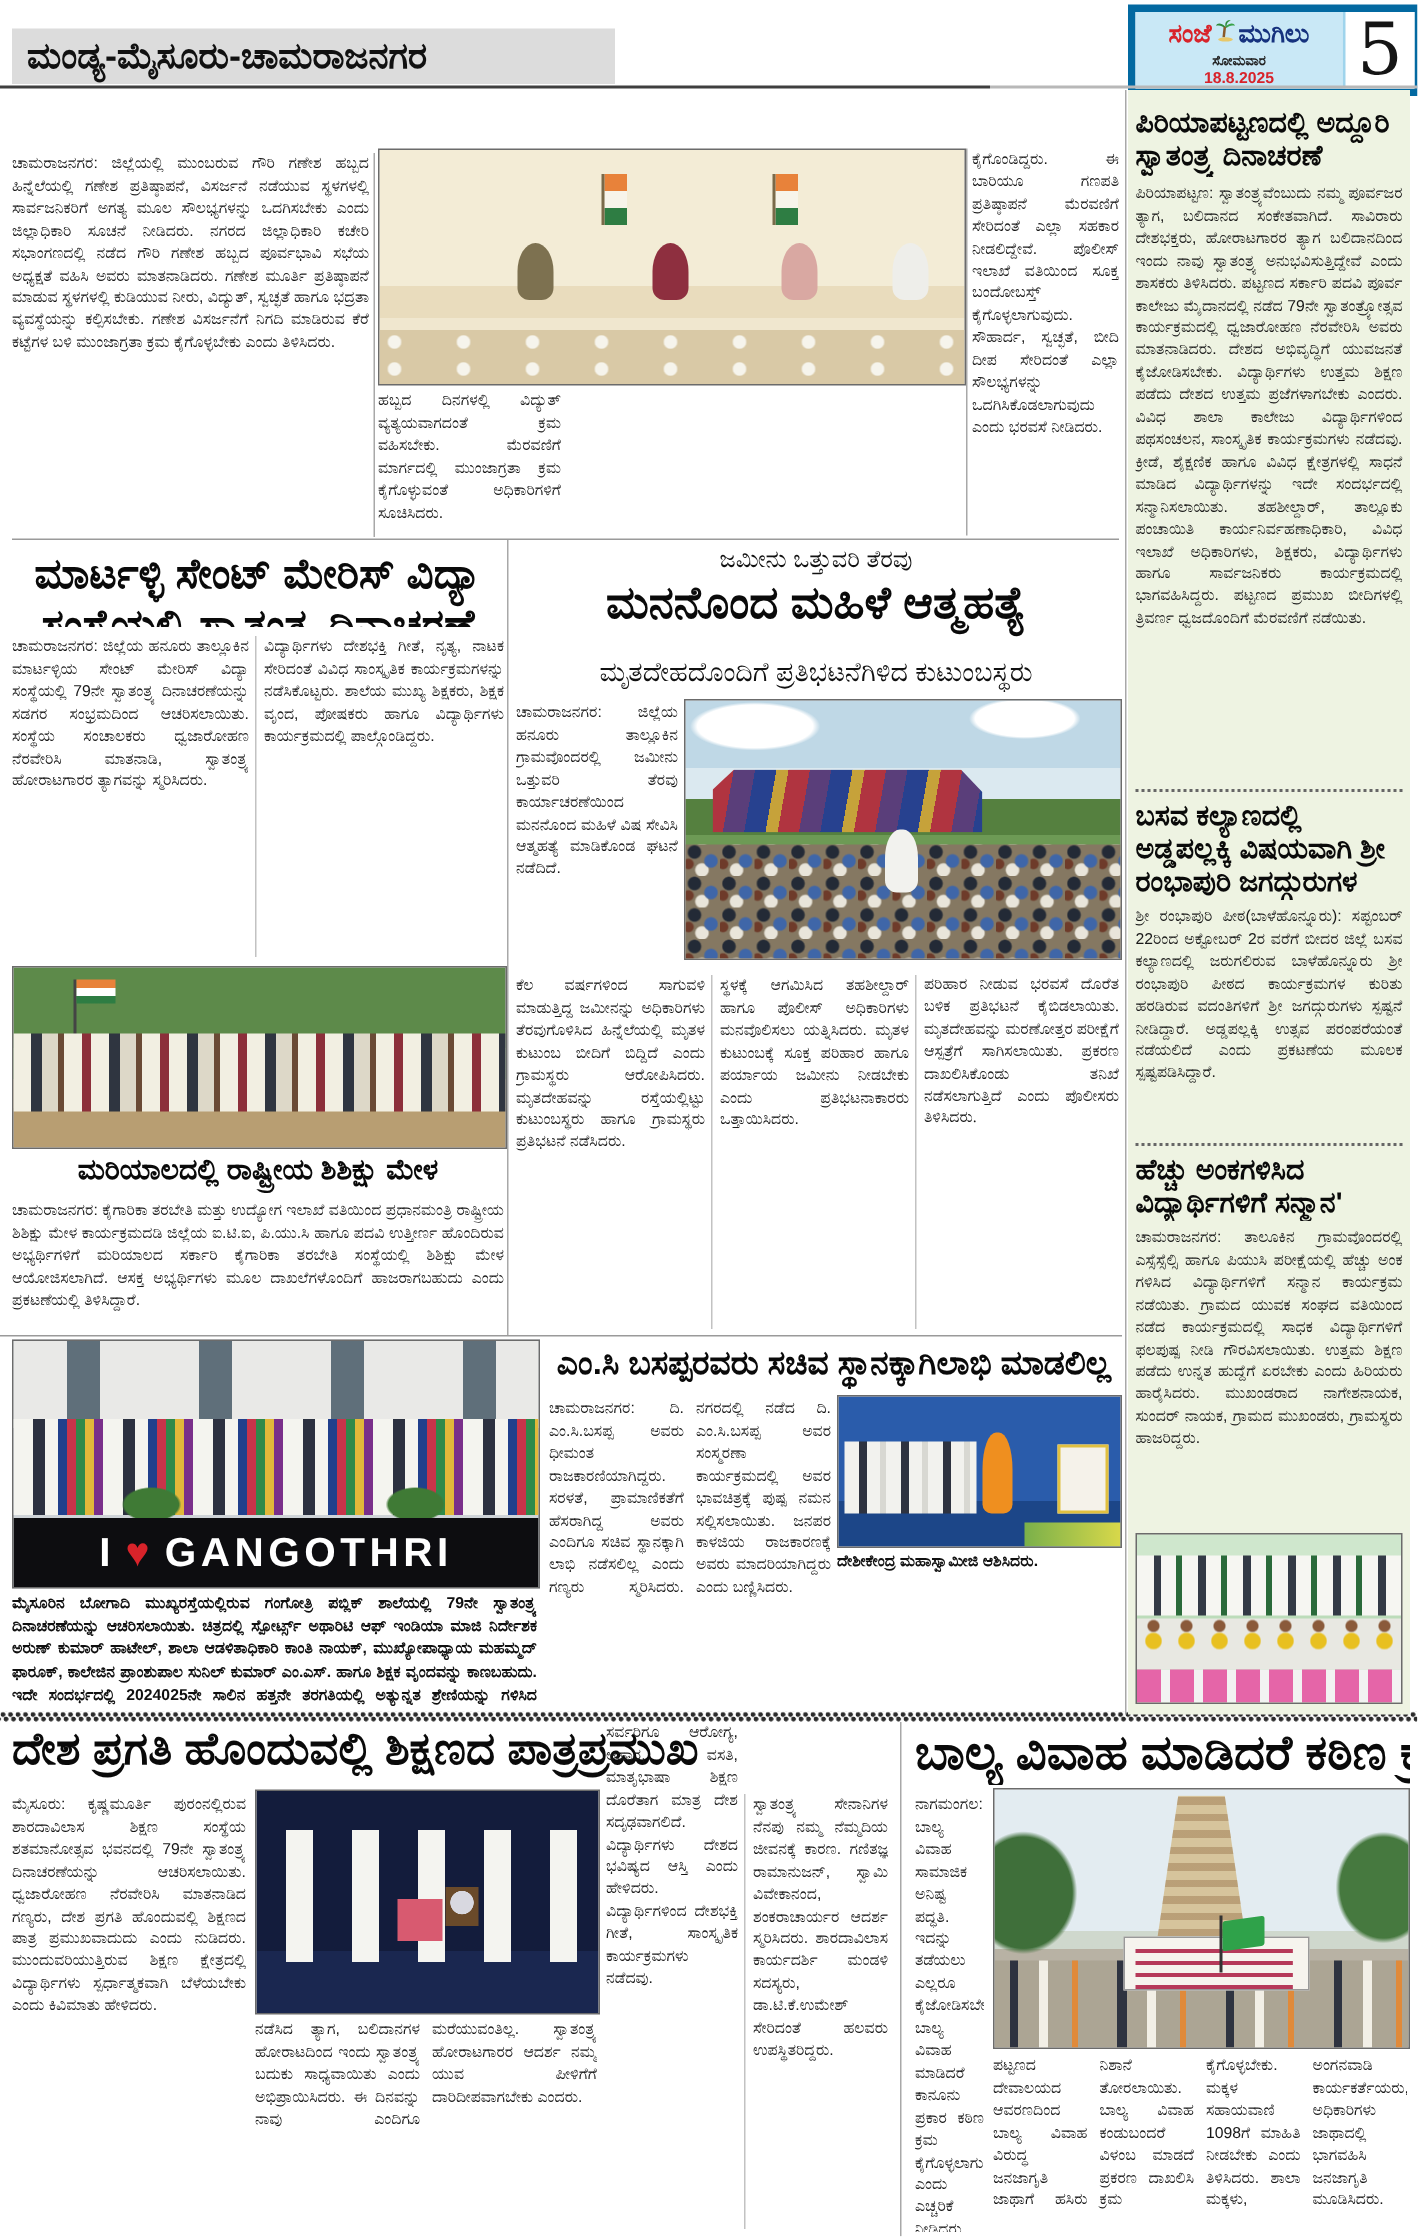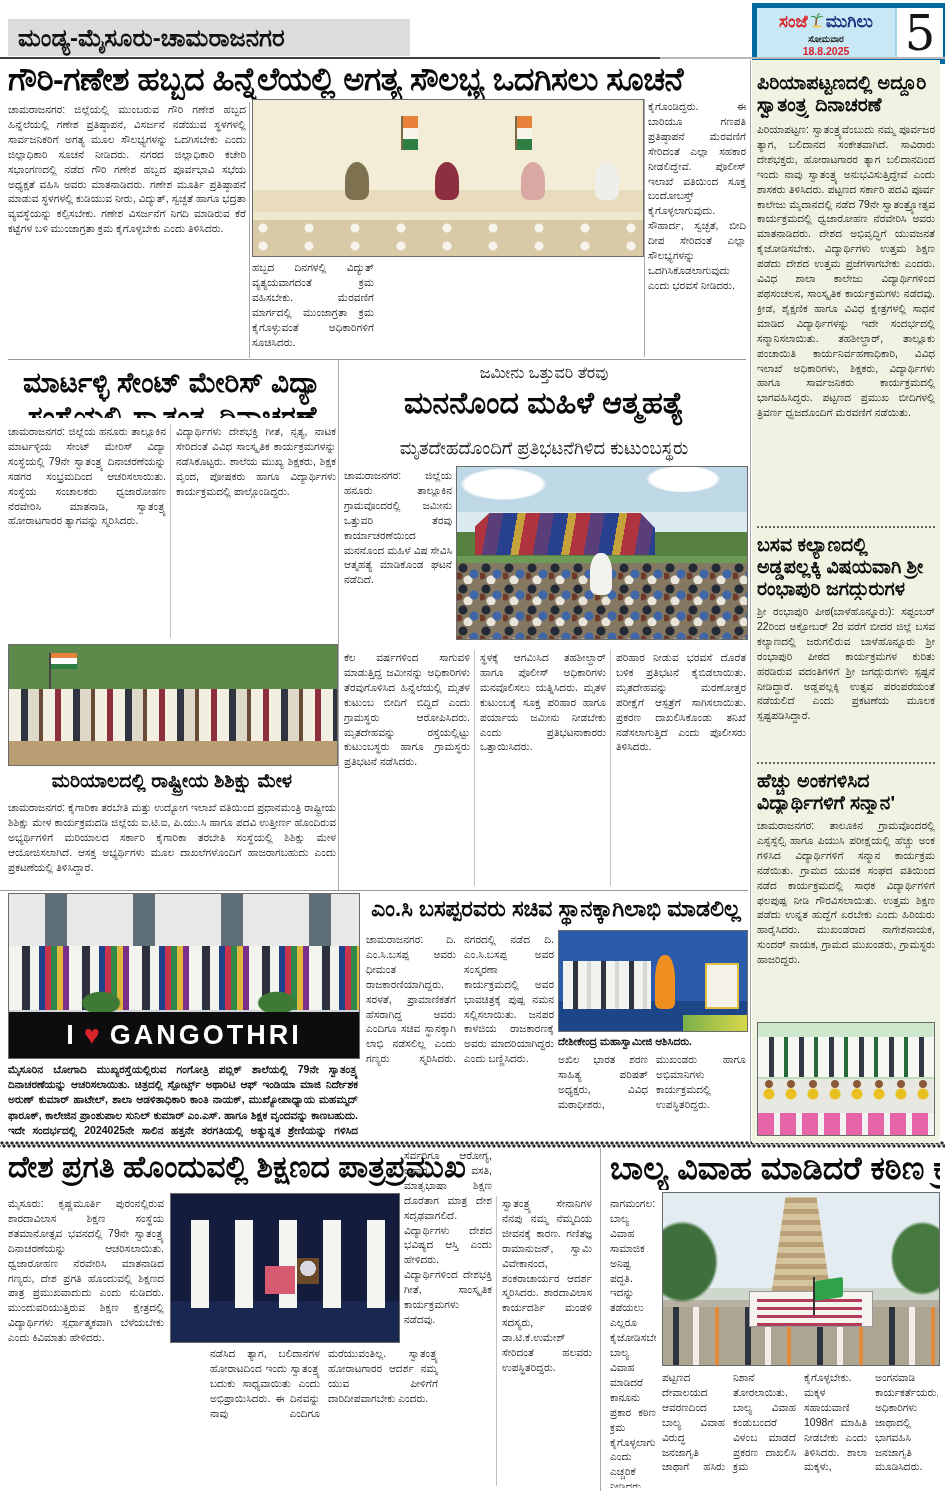--- a/index.html
+++ b/index.html
@@ -128,21 +128,20 @@
         <span class="brand2">ಮುಗಿಲು</span>
       </div>
       <div class="mast-day">ಸೋಮವಾರ</div>
       <div class="mast-date">18.8.2025</div>
     </div>
     <div id="mast-num">5</div>
   </div>
   <div class="abs" style="left:0;top:57px;width:660px;height:2px;background:#3f3f3f;"></div>
   <div class="abs" style="left:660px;top:57px;width:285px;height:2px;background:#b8b8b8;"></div>
 
-  <div class="abs hl" style="left:8px;top:61px;width:738px;height:40px;font-size:32px;letter-spacing:-0.5px;white-space:nowrap;">ಗೌರಿ-ಗಣೇಶ ಹಬ್ಬದ ಹಿನ್ನೆಲೆಯಲ್ಲಿ ಅಗತ್ಯ ಸೌಲಭ್ಯ ಒದಗಿಸಲು ಸೂಚನೆ</div>
   <div class="abs body" style="left:8px;top:102px;width:238px;height:254px;">ಚಾಮರಾಜನಗರ: ಜಿಲ್ಲೆಯಲ್ಲಿ ಮುಂಬರುವ ಗೌರಿ ಗಣೇಶ ಹಬ್ಬದ ಹಿನ್ನೆಲೆಯಲ್ಲಿ ಗಣೇಶ ಪ್ರತಿಷ್ಠಾಪನೆ, ವಿಸರ್ಜನೆ ನಡೆಯುವ ಸ್ಥಳಗಳಲ್ಲಿ ಸಾರ್ವಜನಿಕರಿಗೆ ಅಗತ್ಯ ಮೂಲ ಸೌಲಭ್ಯಗಳನ್ನು ಒದಗಿಸಬೇಕು ಎಂದು ಜಿಲ್ಲಾಧಿಕಾರಿ ಸೂಚನೆ ನೀಡಿದರು. ನಗರದ ಜಿಲ್ಲಾಧಿಕಾರಿ ಕಚೇರಿ ಸಭಾಂಗಣದಲ್ಲಿ ನಡೆದ ಗೌರಿ ಗಣೇಶ ಹಬ್ಬದ ಪೂರ್ವಭಾವಿ ಸಭೆಯ ಅಧ್ಯಕ್ಷತೆ ವಹಿಸಿ ಅವರು ಮಾತನಾಡಿದರು. ಗಣೇಶ ಮೂರ್ತಿ ಪ್ರತಿಷ್ಠಾಪನೆ ಮಾಡುವ ಸ್ಥಳಗಳಲ್ಲಿ ಕುಡಿಯುವ ನೀರು, ವಿದ್ಯುತ್, ಸ್ವಚ್ಛತೆ ಹಾಗೂ ಭದ್ರತಾ ವ್ಯವಸ್ಥೆಯನ್ನು ಕಲ್ಪಿಸಬೇಕು. ಗಣೇಶ ವಿಸರ್ಜನೆಗೆ ನಿಗದಿ ಮಾಡಿರುವ ಕೆರೆ ಕಟ್ಟೆಗಳ ಬಳಿ ಮುಂಜಾಗ್ರತಾ ಕ್ರಮ ಕೈಗೊಳ್ಳಬೇಕು ಎಂದು ತಿಳಿಸಿದರು.</div>
   <div class="vline" style="left:249px;top:102px;height:256px;"></div>
 
   <div class="ph" id="ph-meeting" style="left:252px;top:99px;width:390px;height:156px;">
     <div class="m-flag" style="left:148px;"></div>
     <div class="m-flag" style="left:262px;"></div>
     <div class="m-fig" style="left:92px;background:#7d7150;"></div>
     <div class="m-fig" style="left:182px;background:#8e2f3f;"></div>
     <div class="m-fig" style="left:268px;background:#d9a8a2;"></div>
     <div class="m-fig" style="left:342px;background:#eeeeea;"></div>
@@ -178,21 +177,21 @@
   <div class="ph" id="ph-protest" style="left:456px;top:466px;width:290px;height:172px;">
     <div class="t-tent"></div>
     <div class="t-crowd"></div>
     <div class="t-central"></div>
   </div>
 
   <div class="abs body" style="left:344px;top:650px;width:126px;height:236px;">ಕೆಲ ವರ್ಷಗಳಿಂದ ಸಾಗುವಳಿ ಮಾಡುತ್ತಿದ್ದ ಜಮೀನನ್ನು ಅಧಿಕಾರಿಗಳು ತೆರವುಗೊಳಿಸಿದ ಹಿನ್ನೆಲೆಯಲ್ಲಿ ಮೃತಳ ಕುಟುಂಬ ಬೀದಿಗೆ ಬಿದ್ದಿದೆ ಎಂದು ಗ್ರಾಮಸ್ಥರು ಆರೋಪಿಸಿದರು. ಮೃತದೇಹವನ್ನು ರಸ್ತೆಯಲ್ಲಿಟ್ಟು ಕುಟುಂಬಸ್ಥರು ಹಾಗೂ ಗ್ರಾಮಸ್ಥರು ಪ್ರತಿಭಟನೆ ನಡೆಸಿದರು.</div>
   <div class="vline" style="left:474px;top:650px;height:236px;background:#c2c2c2;"></div>
   <div class="abs body" style="left:480px;top:650px;width:126px;height:236px;">ಸ್ಥಳಕ್ಕೆ ಆಗಮಿಸಿದ ತಹಶೀಲ್ದಾರ್ ಹಾಗೂ ಪೊಲೀಸ್ ಅಧಿಕಾರಿಗಳು ಮನವೊಲಿಸಲು ಯತ್ನಿಸಿದರು. ಮೃತಳ ಕುಟುಂಬಕ್ಕೆ ಸೂಕ್ತ ಪರಿಹಾರ ಹಾಗೂ ಪರ್ಯಾಯ ಜಮೀನು ನೀಡಬೇಕು ಎಂದು ಪ್ರತಿಭಟನಾಕಾರರು ಒತ್ತಾಯಿಸಿದರು.</div>
   <div class="vline" style="left:610px;top:650px;height:236px;background:#c2c2c2;"></div>
-  <div class="abs body" style="left:616px;top:650px;width:130px;height:236px;">ಪರಿಹಾರ ನೀಡುವ ಭರವಸೆ ದೊರೆತ ಬಳಿಕ ಪ್ರತಿಭಟನೆ ಕೈಬಿಡಲಾಯಿತು. ಮೃತದೇಹವನ್ನು ಮರಣೋತ್ತರ ಪರೀಕ್ಷೆಗೆ ಆಸ್ಪತ್ರೆಗೆ ಸಾಗಿಸಲಾಯಿತು. ಪ್ರಕರಣ ದಾಖಲಿಸಿಕೊಂಡು ತನಿಖೆ ನಡೆಸಲಾಗುತ್ತಿದೆ ಎಂದು ಪೊಲೀಸರು ತಿಳಿಸಿದರು.</div>
+  <div class="abs body" style="left:616px;top:650px;width:130px;height:236px;font-family:Liberation Serif, serif;">ಪರಿಹಾರ ನೀಡುವ ಭರವಸೆ ದೊರೆತ ಬಳಿಕ ಪ್ರತಿಭಟನೆ ಕೈಬಿಡಲಾಯಿತು. ಮೃತದೇಹವನ್ನು ಮರಣೋತ್ತರ ಪರೀಕ್ಷೆಗೆ ಆಸ್ಪತ್ರೆಗೆ ಸಾಗಿಸಲಾಯಿತು. ಪ್ರಕರಣ ದಾಖಲಿಸಿಕೊಂಡು ತನಿಖೆ ನಡೆಸಲಾಗುತ್ತಿದೆ ಎಂದು ಪೊಲೀಸರು ತಿಳಿಸಿದರು.</div>
   <div class="hline" style="left:0;top:890px;width:748px;"></div>
 
   <div class="ph" id="ph-gangothri" style="left:8px;top:893px;width:350px;height:164px;">
     <div class="g-building"></div>
     <div class="g-people"></div>
     <div class="g-plant" style="left:70px;"></div>
     <div class="g-plant" style="right:60px;"></div>
     <div class="g-sign">
       <span>I</span>
       <span class="g-heart">♥</span>
@@ -204,21 +203,20 @@
   <div class="abs hl center" style="left:366px;top:896px;width:380px;height:30px;font-size:22px;">ಎಂ.ಸಿ ಬಸಪ್ಪರವರು ಸಚಿವ ಸ್ಥಾನಕ್ಕಾಗಿಲಾಭಿ ಮಾಡಲಿಲ್ಲ</div>
   <div class="abs body" style="left:366px;top:932px;width:188px;height:206px;column-count:2;column-gap:8px;">ಚಾಮರಾಜನಗರ: ದಿ. ಎಂ.ಸಿ.ಬಸಪ್ಪ ಅವರು ಧೀಮಂತ ರಾಜಕಾರಣಿಯಾಗಿದ್ದರು. ಸರಳತೆ, ಪ್ರಾಮಾಣಿಕತೆಗೆ ಹೆಸರಾಗಿದ್ದ ಅವರು ಎಂದಿಗೂ ಸಚಿವ ಸ್ಥಾನಕ್ಕಾಗಿ ಲಾಭಿ ನಡೆಸಲಿಲ್ಲ ಎಂದು ಗಣ್ಯರು ಸ್ಮರಿಸಿದರು. ನಗರದಲ್ಲಿ ನಡೆದ ದಿ. ಎಂ.ಸಿ.ಬಸಪ್ಪ ಅವರ ಸಂಸ್ಮರಣಾ ಕಾರ್ಯಕ್ರಮದಲ್ಲಿ ಅವರ ಭಾವಚಿತ್ರಕ್ಕೆ ಪುಷ್ಪ ನಮನ ಸಲ್ಲಿಸಲಾಯಿತು. ಜನಪರ ಕಾಳಜಿಯ ರಾಜಕಾರಣಕ್ಕೆ ಅವರು ಮಾದರಿಯಾಗಿದ್ದರು ಎಂದು ಬಣ್ಣಿಸಿದರು.</div>
 
   <div class="ph" id="ph-basappa" style="left:558px;top:930px;width:188px;height:100px;">
     <div class="b-people"></div>
     <div class="b-monk"></div>
     <div class="b-portrait"></div>
     <div class="b-plants"></div>
   </div>
   <div class="abs cap" style="left:558px;top:1034px;width:188px;height:16px;white-space:nowrap;">ದೇಶೀಕೇಂದ್ರ ಮಹಾಸ್ವಾಮೀಜಿ ಆಶಿಸಿದರು.</div>
-  <div class="abs body" style="left:558px;top:1052px;width:188px;height:86px;column-count:2;column-gap:8px;">ಅಖಿಲ ಭಾರತ ಶರಣ ಸಾಹಿತ್ಯ ಪರಿಷತ್ ಅಧ್ಯಕ್ಷರು, ವಿವಿಧ ಮಠಾಧೀಶರು, ಮುಖಂಡರು ಹಾಗೂ ಅಭಿಮಾನಿಗಳು ಕಾರ್ಯಕ್ರಮದಲ್ಲಿ ಉಪಸ್ಥಿತರಿದ್ದರು.</div>
 
   <div class="bigdots"></div>
 
   <div class="vline" style="left:750px;top:60px;height:1083px;"></div>
   <div class="abs" id="sidebar">
     <div class="inner sb-h" style="top:12px;height:46px;">ಪಿರಿಯಾಪಟ್ಟಣದಲ್ಲಿ ಅದ್ದೂರಿ ಸ್ವಾತಂತ್ರ್ಯ ದಿನಾಚರಣೆ</div>
     <div class="inner body" style="top:62px;height:398px;">ಪಿರಿಯಾಪಟ್ಟಣ: ಸ್ವಾತಂತ್ರ್ಯವೆಂಬುದು ನಮ್ಮ ಪೂರ್ವಜರ ತ್ಯಾಗ, ಬಲಿದಾನದ ಸಂಕೇತವಾಗಿದೆ. ಸಾವಿರಾರು ದೇಶಭಕ್ತರು, ಹೋರಾಟಗಾರರ ತ್ಯಾಗ ಬಲಿದಾನದಿಂದ ಇಂದು ನಾವು ಸ್ವಾತಂತ್ರ್ಯ ಅನುಭವಿಸುತ್ತಿದ್ದೇವೆ ಎಂದು ಶಾಸಕರು ತಿಳಿಸಿದರು. ಪಟ್ಟಣದ ಸರ್ಕಾರಿ ಪದವಿ ಪೂರ್ವ ಕಾಲೇಜು ಮೈದಾನದಲ್ಲಿ ನಡೆದ 79ನೇ ಸ್ವಾತಂತ್ರ್ಯೋತ್ಸವ ಕಾರ್ಯಕ್ರಮದಲ್ಲಿ ಧ್ವಜಾರೋಹಣ ನೆರವೇರಿಸಿ ಅವರು ಮಾತನಾಡಿದರು. ದೇಶದ ಅಭಿವೃದ್ಧಿಗೆ ಯುವಜನತೆ ಕೈಜೋಡಿಸಬೇಕು. ವಿದ್ಯಾರ್ಥಿಗಳು ಉತ್ತಮ ಶಿಕ್ಷಣ ಪಡೆದು ದೇಶದ ಉತ್ತಮ ಪ್ರಜೆಗಳಾಗಬೇಕು ಎಂದರು. ವಿವಿಧ ಶಾಲಾ ಕಾಲೇಜು ವಿದ್ಯಾರ್ಥಿಗಳಿಂದ ಪಥಸಂಚಲನ, ಸಾಂಸ್ಕೃತಿಕ ಕಾರ್ಯಕ್ರಮಗಳು ನಡೆದವು. ಕ್ರೀಡೆ, ಶೈಕ್ಷಣಿಕ ಹಾಗೂ ವಿವಿಧ ಕ್ಷೇತ್ರಗಳಲ್ಲಿ ಸಾಧನೆ ಮಾಡಿದ ವಿದ್ಯಾರ್ಥಿಗಳನ್ನು ಇದೇ ಸಂದರ್ಭದಲ್ಲಿ ಸನ್ಮಾನಿಸಲಾಯಿತು. ತಹಶೀಲ್ದಾರ್, ತಾಲ್ಲೂಕು ಪಂಚಾಯಿತಿ ಕಾರ್ಯನಿರ್ವಹಣಾಧಿಕಾರಿ, ವಿವಿಧ ಇಲಾಖೆ ಅಧಿಕಾರಿಗಳು, ಶಿಕ್ಷಕರು, ವಿದ್ಯಾರ್ಥಿಗಳು ಹಾಗೂ ಸಾರ್ವಜನಿಕರು ಕಾರ್ಯಕ್ರಮದಲ್ಲಿ ಭಾಗವಹಿಸಿದ್ದರು. ಪಟ್ಟಣದ ಪ್ರಮುಖ ಬೀದಿಗಳಲ್ಲಿ ತ್ರಿವರ್ಣ ಧ್ವಜದೊಂದಿಗೆ ಮೆರವಣಿಗೆ ನಡೆಯಿತು.</div>
     <div class="inner dotline" style="top:466px;"></div>
     <div class="inner sb-h" style="top:474px;height:66px;">ಬಸವ ಕಲ್ಯಾಣದಲ್ಲಿ ಅಡ್ಡಪಲ್ಲಕ್ಕಿ ವಿಷಯವಾಗಿ ಶ್ರೀ ರಂಭಾಪುರಿ ಜಗದ್ಗುರುಗಳ ಸ್ಪಷ್ಟೀಕರಣ</div>
     <div class="inner body" style="top:544px;height:152px;">ಶ್ರೀ ರಂಭಾಪುರಿ ಪೀಠ(ಬಾಳೆಹೊನ್ನೂರು): ಸಪ್ಟಂಬರ್ 22ರಿಂದ ಅಕ್ಟೋಬರ್ 2ರ ವರೆಗೆ ಬೀದರ ಜಿಲ್ಲೆ ಬಸವ ಕಲ್ಯಾಣದಲ್ಲಿ ಜರುಗಲಿರುವ ಬಾಳೆಹೊನ್ನೂರು ಶ್ರೀ ರಂಭಾಪುರಿ ಪೀಠದ ಕಾರ್ಯಕ್ರಮಗಳ ಕುರಿತು ಹರಡಿರುವ ವದಂತಿಗಳಿಗೆ ಶ್ರೀ ಜಗದ್ಗುರುಗಳು ಸ್ಪಷ್ಟನೆ ನೀಡಿದ್ದಾರೆ. ಅಡ್ಡಪಲ್ಲಕ್ಕಿ ಉತ್ಸವ ಪರಂಪರೆಯಂತೆ ನಡೆಯಲಿದೆ ಎಂದು ಪ್ರಕಟಣೆಯ ಮೂಲಕ ಸ್ಪಷ್ಟಪಡಿಸಿದ್ದಾರೆ.</div>
@@ -233,21 +231,21 @@
   </div>
 
   <div class="abs hl" style="left:8px;top:1150px;width:584px;height:40px;font-size:30px;white-space:nowrap;">ದೇಶ ಪ್ರಗತಿ ಹೊಂದುವಲ್ಲಿ ಶಿಕ್ಷಣದ ಪಾತ್ರಪ್ರಮುಖ</div>
   <div class="abs body" style="left:8px;top:1196px;width:156px;height:292px;">ಮೈಸೂರು: ಕೃಷ್ಣಮೂರ್ತಿ ಪುರಂನಲ್ಲಿರುವ ಶಾರದಾವಿಲಾಸ ಶಿಕ್ಷಣ ಸಂಸ್ಥೆಯ ಶತಮಾನೋತ್ಸವ ಭವನದಲ್ಲಿ 79ನೇ ಸ್ವಾತಂತ್ರ್ಯ ದಿನಾಚರಣೆಯನ್ನು ಆಚರಿಸಲಾಯಿತು. ಧ್ವಜಾರೋಹಣ ನೆರವೇರಿಸಿ ಮಾತನಾಡಿದ ಗಣ್ಯರು, ದೇಶ ಪ್ರಗತಿ ಹೊಂದುವಲ್ಲಿ ಶಿಕ್ಷಣದ ಪಾತ್ರ ಪ್ರಮುಖವಾದುದು ಎಂದು ನುಡಿದರು. ಮುಂದುವರಿಯುತ್ತಿರುವ ಶಿಕ್ಷಣ ಕ್ಷೇತ್ರದಲ್ಲಿ ವಿದ್ಯಾರ್ಥಿಗಳು ಸ್ಪರ್ಧಾತ್ಮಕವಾಗಿ ಬೆಳೆಯಬೇಕು ಎಂದು ಕಿವಿಮಾತು ಹೇಳಿದರು.</div>
 
   <div class="ph" id="ph-award" style="left:170px;top:1193px;width:228px;height:148px;">
     <div class="aw-people"></div>
     <div class="aw-gift"></div>
     <div class="aw-shield"></div>
   </div>
-  <div class="abs body" style="left:170px;top:1346px;width:228px;height:140px;column-count:2;column-gap:8px;margin-left:40px;">ನಡೆಸಿದ ತ್ಯಾಗ, ಬಲಿದಾನಗಳ ಹೋರಾಟದಿಂದ ಇಂದು ಸ್ವಾತಂತ್ರ್ಯ ಬದುಕು ಸಾಧ್ಯವಾಯಿತು ಎಂದು ಅಭಿಪ್ರಾಯಿಸಿದರು. ಈ ದಿನವನ್ನು ನಾವು ಎಂದಿಗೂ ಮರೆಯುವಂತಿಲ್ಲ. ಸ್ವಾತಂತ್ರ್ಯ ಹೋರಾಟಗಾರರ ಆದರ್ಶ ನಮ್ಮ ಯುವ ಪೀಳಿಗೆಗೆ ದಾರಿದೀಪವಾಗಬೇಕು ಎಂದರು.</div>
+  <div class="abs body" style="left:170px;top:1346px;width:228px;height:140px;column-count:2;column-gap:8px;">ನಡೆಸಿದ ತ್ಯಾಗ, ಬಲಿದಾನಗಳ ಹೋರಾಟದಿಂದ ಇಂದು ಸ್ವಾತಂತ್ರ್ಯ ಬದುಕು ಸಾಧ್ಯವಾಯಿತು ಎಂದು ಅಭಿಪ್ರಾಯಿಸಿದರು. ಈ ದಿನವನ್ನು ನಾವು ಎಂದಿಗೂ ಮರೆಯುವಂತಿಲ್ಲ. ಸ್ವಾತಂತ್ರ್ಯ ಹೋರಾಟಗಾರರ ಆದರ್ಶ ನಮ್ಮ ಯುವ ಪೀಳಿಗೆಗೆ ದಾರಿದೀಪವಾಗಬೇಕು ಎಂದರು.</div>
   <div class="abs body" style="left:404px;top:1148px;width:88px;height:292px;">ಸರ್ವರಿಗೂ ಆರೋಗ್ಯ, ಆಹಾರ, ವಸತಿ, ಮಾತೃಭಾಷಾ ಶಿಕ್ಷಣ ದೊರೆತಾಗ ಮಾತ್ರ ದೇಶ ಸದೃಢವಾಗಲಿದೆ. ವಿದ್ಯಾರ್ಥಿಗಳು ದೇಶದ ಭವಿಷ್ಯದ ಆಸ್ತಿ ಎಂದು ಹೇಳಿದರು. ವಿದ್ಯಾರ್ಥಿಗಳಿಂದ ದೇಶಭಕ್ತಿ ಗೀತೆ, ಸಾಂಸ್ಕೃತಿಕ ಕಾರ್ಯಕ್ರಮಗಳು ನಡೆದವು.</div>
   <div class="vline" style="left:496px;top:1196px;height:290px;background:#c2c2c2;"></div>
   <div class="abs body" style="left:502px;top:1196px;width:90px;height:292px;">ಸ್ವಾತಂತ್ರ್ಯ ಸೇನಾನಿಗಳ ನೆನಪು ನಮ್ಮ ನೆಮ್ಮದಿಯ ಜೀವನಕ್ಕೆ ಕಾರಣ. ಗಣಿತಜ್ಞ ರಾಮಾನುಜನ್, ಸ್ವಾಮಿ ವಿವೇಕಾನಂದ, ಶಂಕರಾಚಾರ್ಯರ ಆದರ್ಶ ಸ್ಮರಿಸಿದರು. ಶಾರದಾವಿಲಾಸ ಕಾರ್ಯದರ್ಶಿ ಮಂಡಳಿ ಸದಸ್ಯರು, ಡಾ.ಟಿ.ಕೆ.ಉಮೇಶ್ ಸೇರಿದಂತೆ ಹಲವರು ಉಪಸ್ಥಿತರಿದ್ದರು.</div>
 
   <div class="vline" style="left:600px;top:1148px;height:343px;"></div>
 
   <div class="abs hl" style="left:610px;top:1150px;width:330px;height:40px;font-size:32px;white-space:nowrap;">ಬಾಲ್ಯ ವಿವಾಹ ಮಾಡಿದರೆ ಕಠಿಣ ಕ್ರಮ</div>
   <div class="abs body" style="left:610px;top:1196px;width:46px;height:292px;">ನಾಗಮಂಗಲ: ಬಾಲ್ಯ ವಿವಾಹ ಸಾಮಾಜಿಕ ಅನಿಷ್ಟ ಪದ್ಧತಿ. ಇದನ್ನು ತಡೆಯಲು ಎಲ್ಲರೂ ಕೈಜೋಡಿಸಬೇಕು. ಬಾಲ್ಯ ವಿವಾಹ ಮಾಡಿದರೆ ಕಾನೂನು ಪ್ರಕಾರ ಕಠಿಣ ಕ್ರಮ ಕೈಗೊಳ್ಳಲಾಗುವುದು ಎಂದು ಎಚ್ಚರಿಕೆ ನೀಡಿದರು.</div>
 
   <div class="ph" id="ph-temple" style="left:662px;top:1192px;width:276px;height:172px;">

